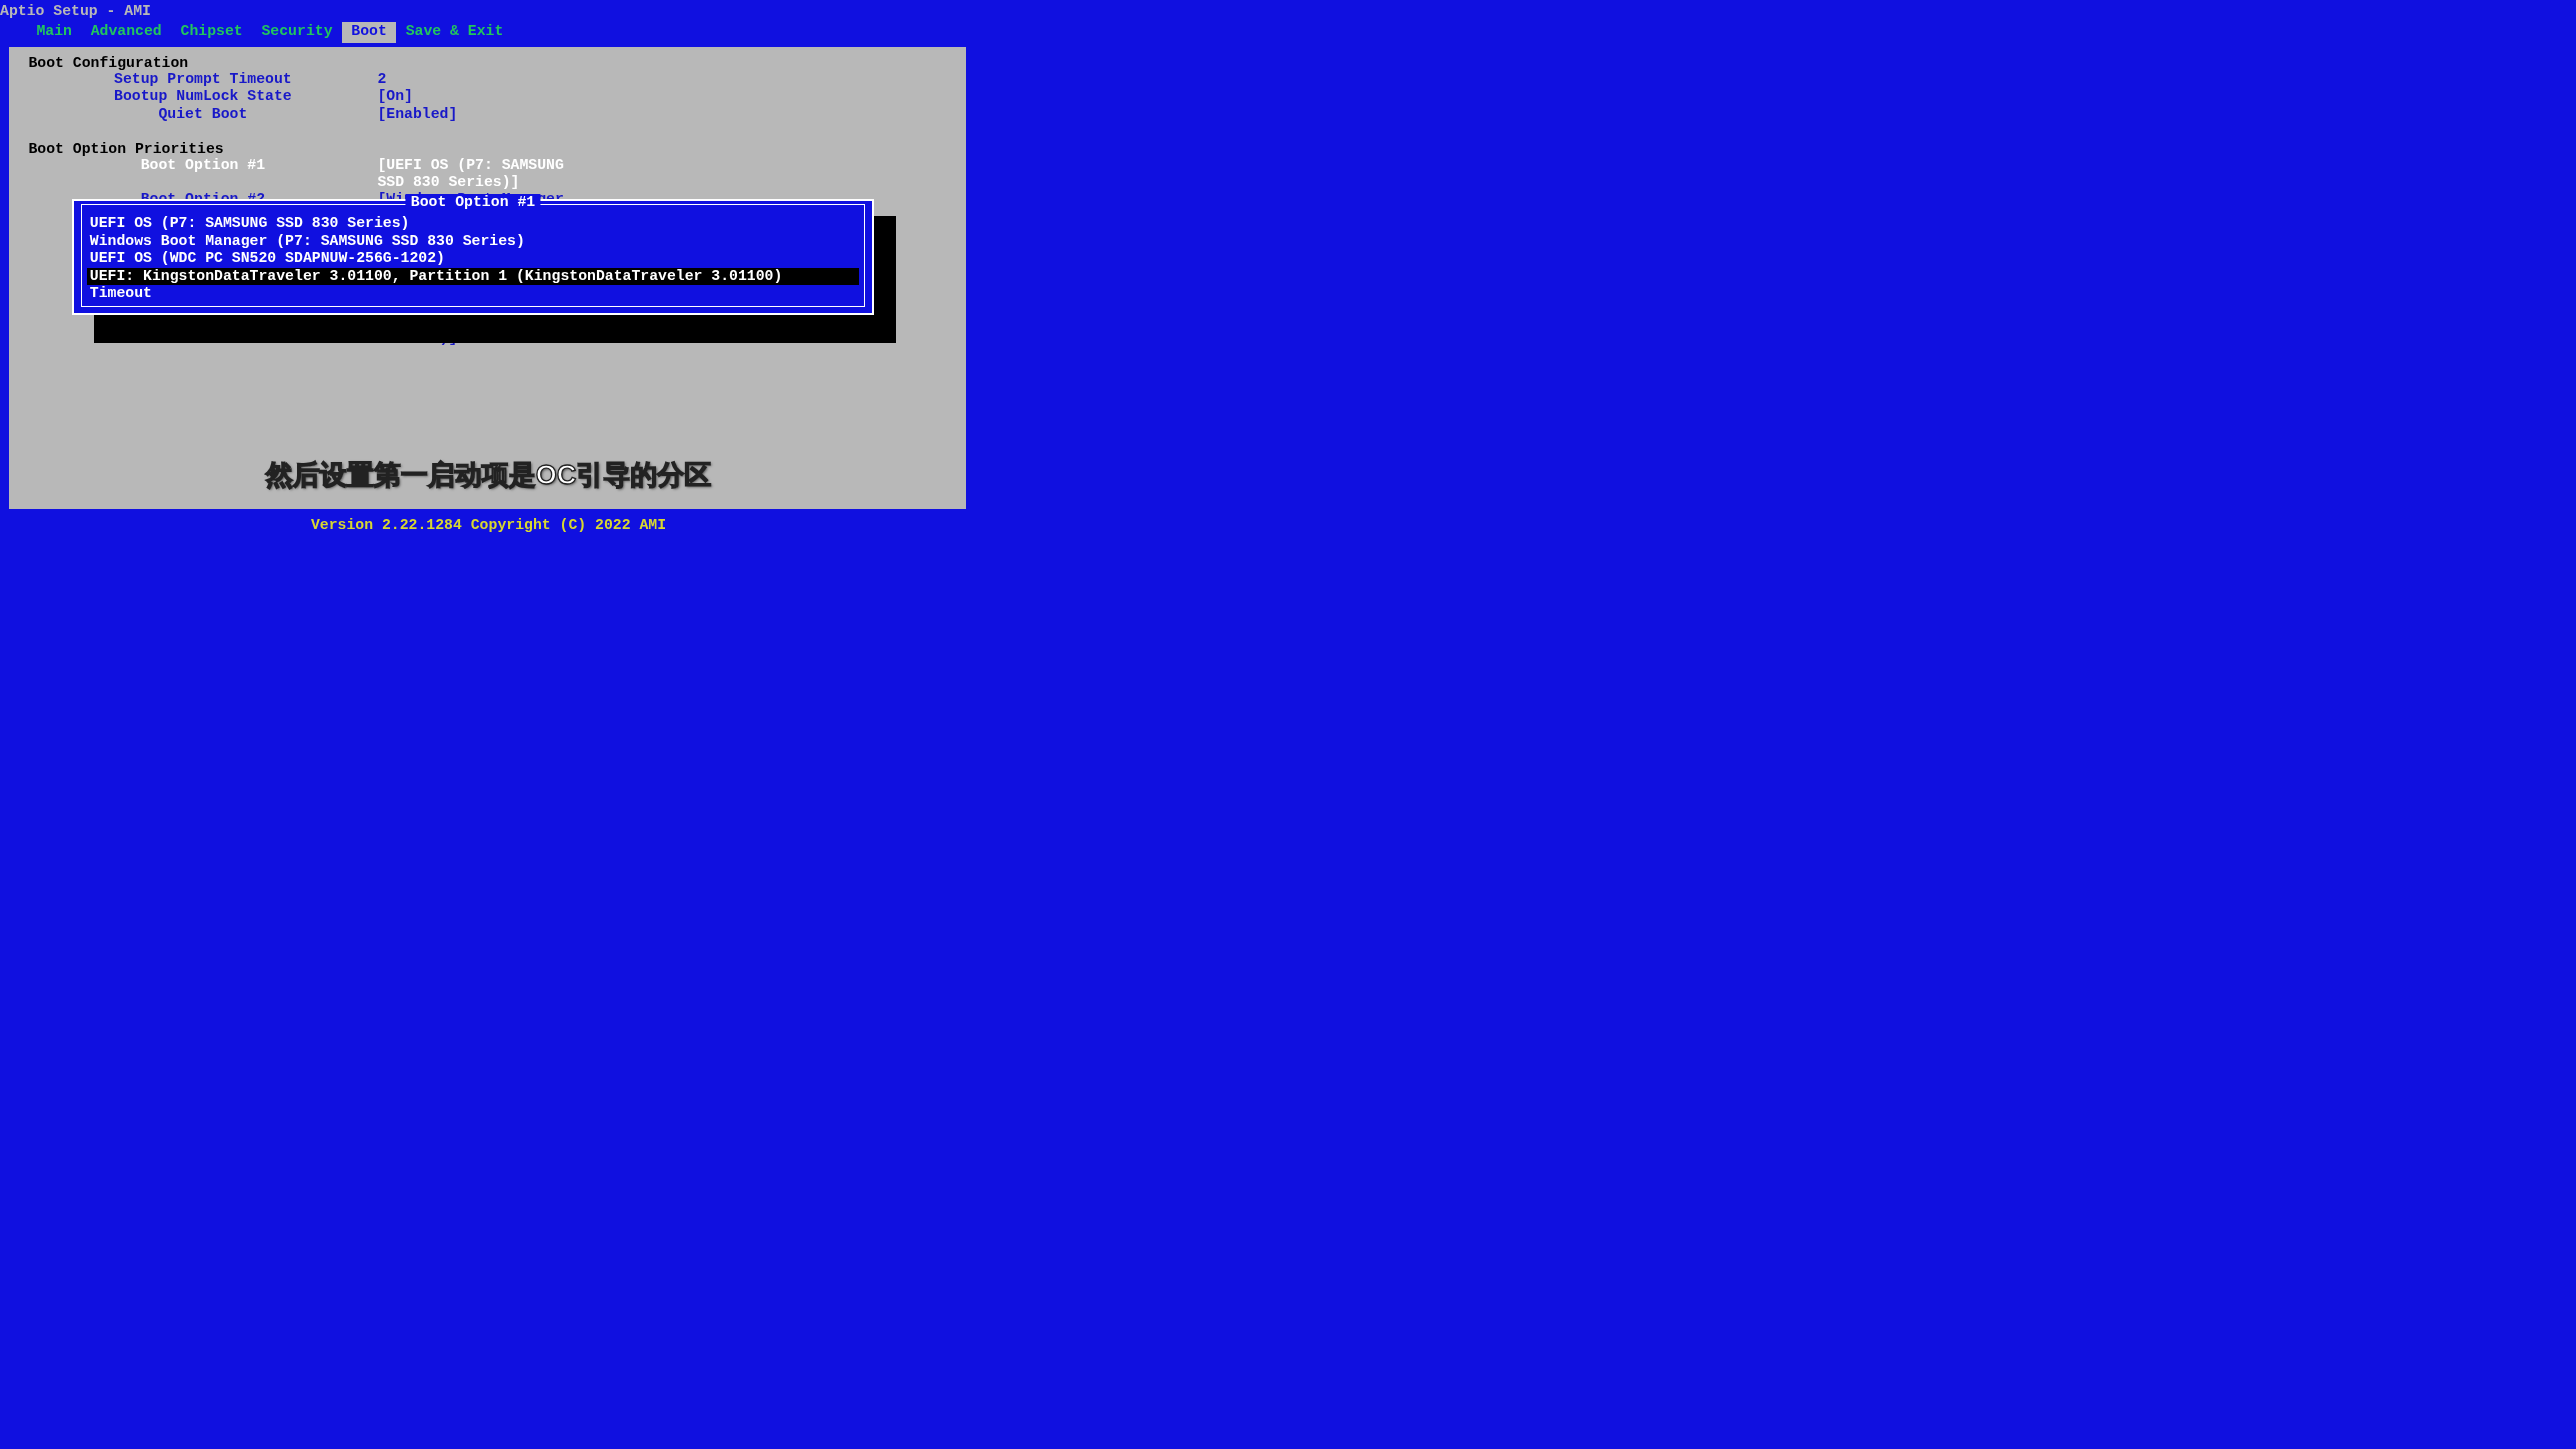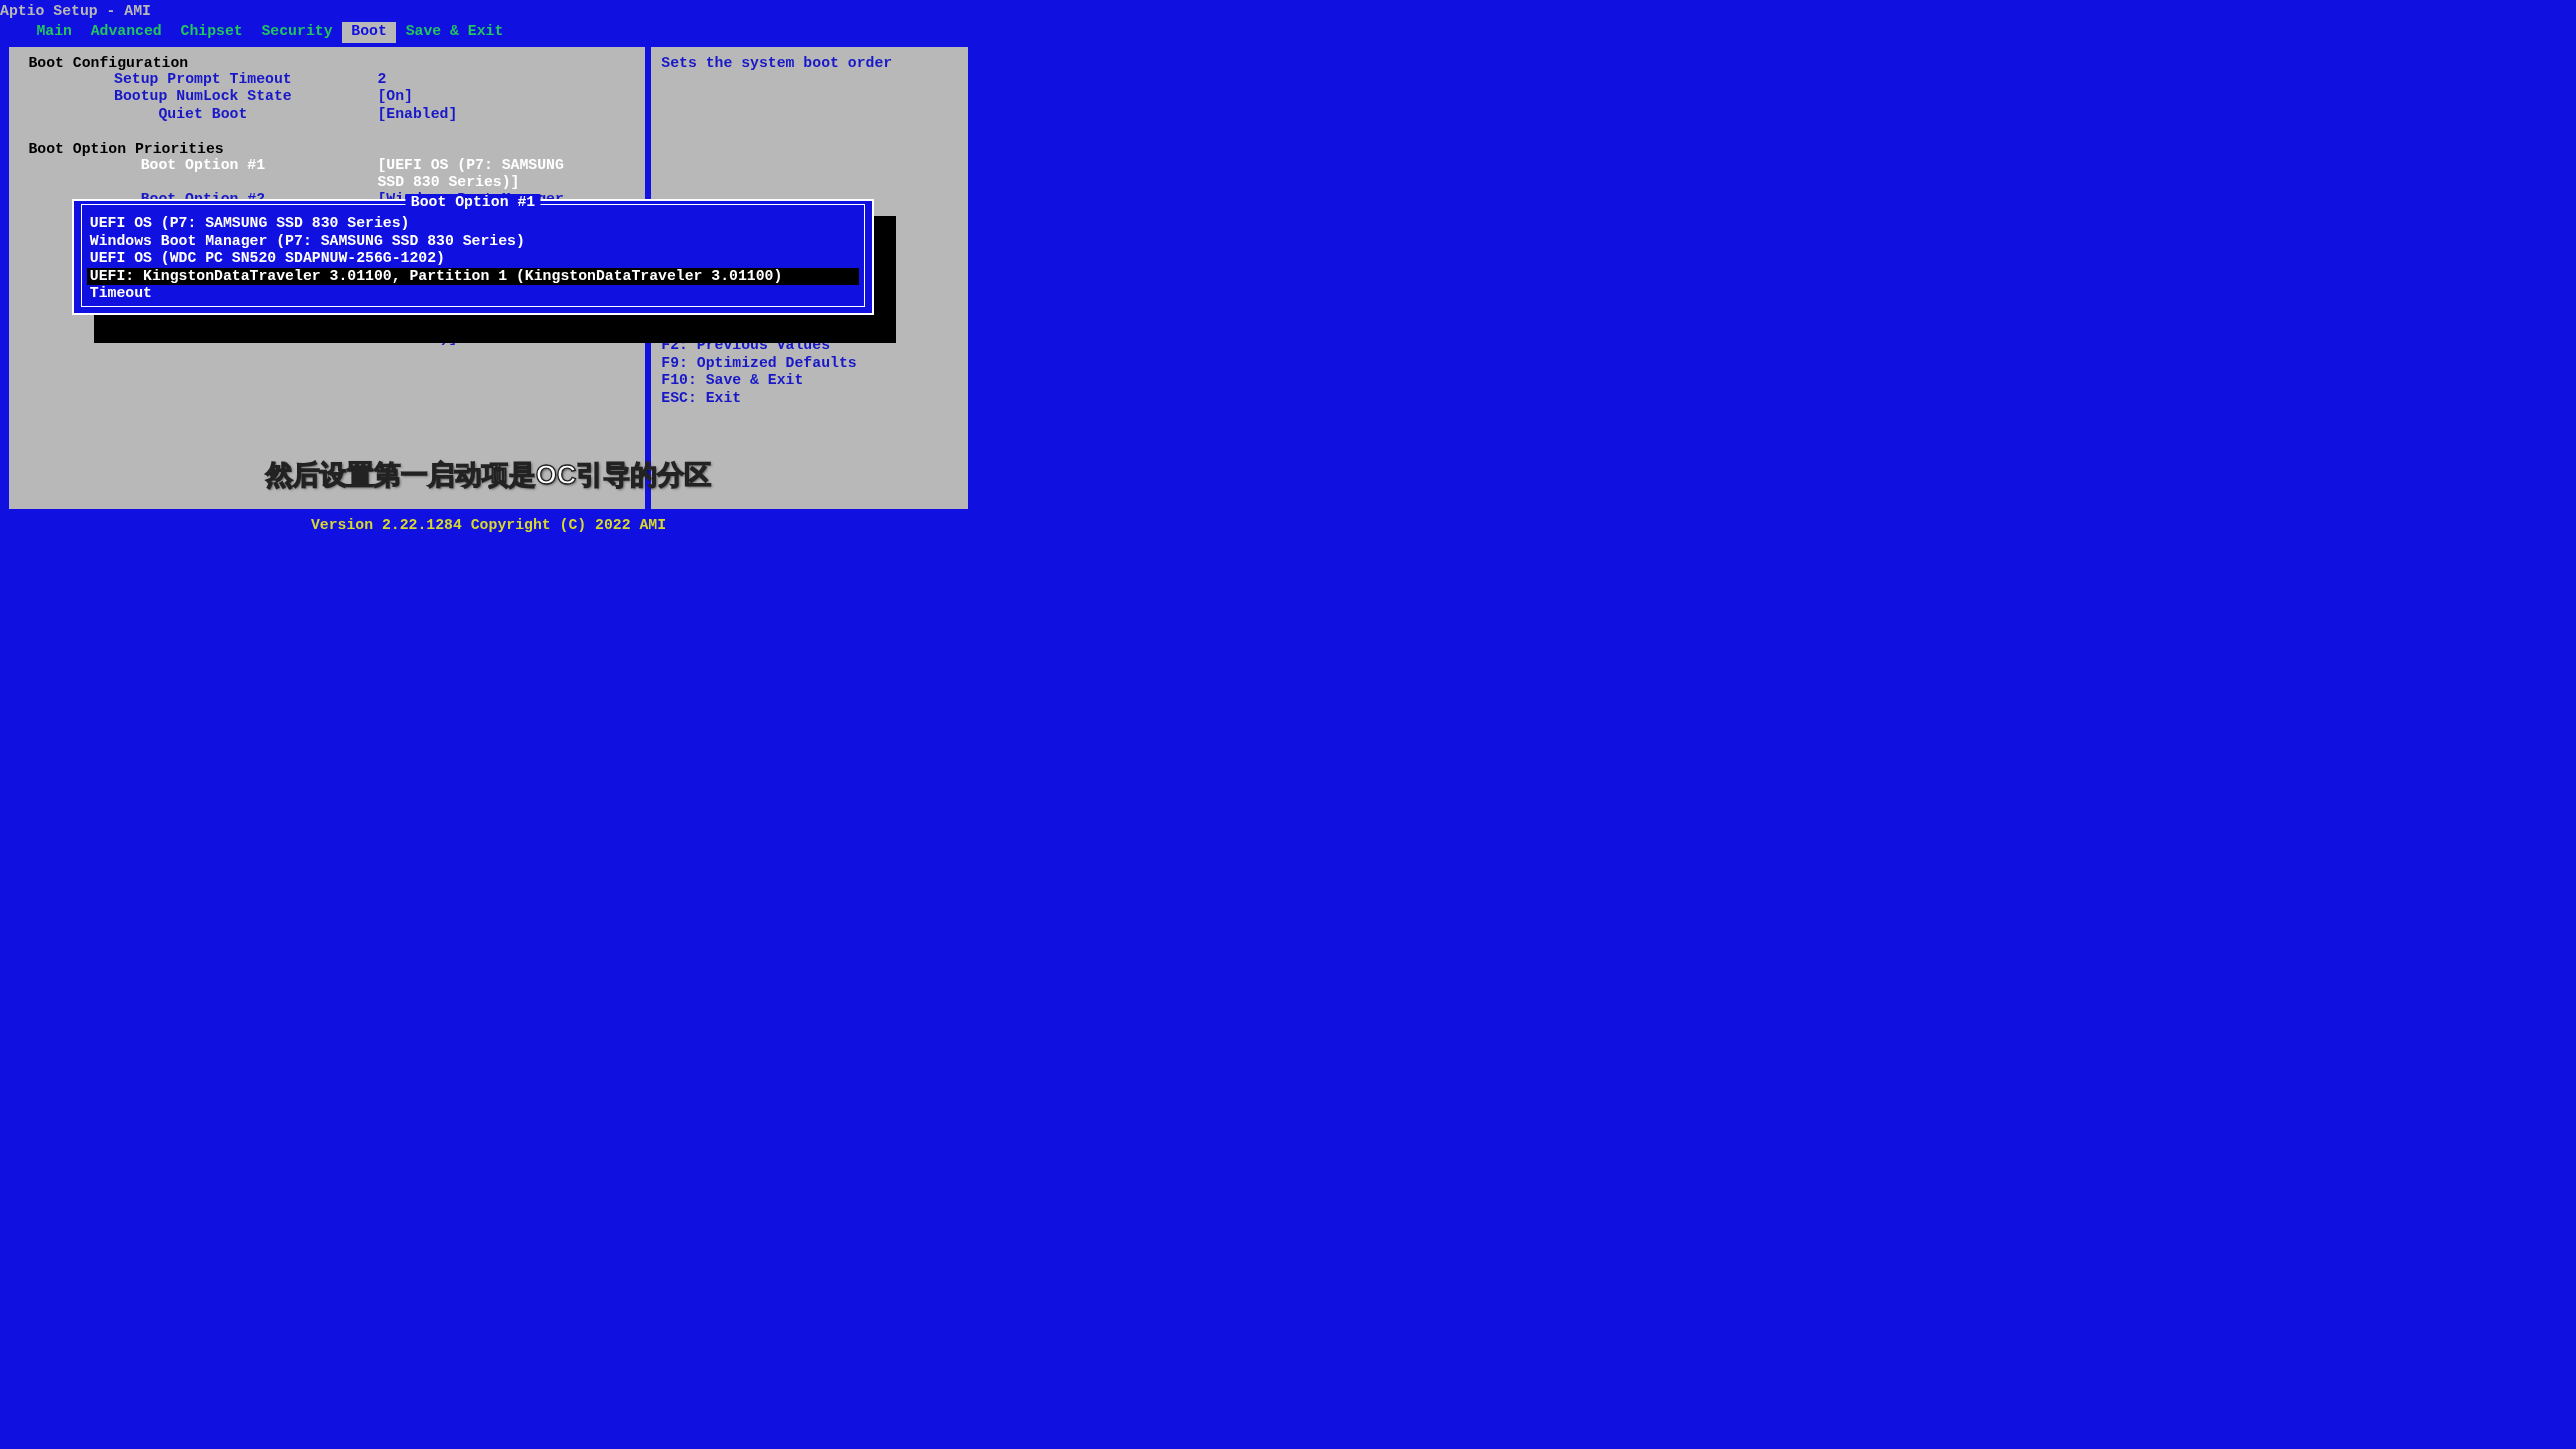--- a/index.html
+++ b/index.html
@@ -34,20 +34,21 @@
 }
 .menu-item.active {
   background: #b8b8b8;
   color: #1010e0;
 }
 .content-wrap {
   display: flex;
   margin: 0 5.4px 0 5.4px;
   height: 470px;
   border: 2px solid #1010e0;
+  flex-direction: column;
 }
 .left-pane {
   background: #b8b8b8;
   flex: 1;
   padding: 8px 19px;
   position: relative;
   border: 2px solid #1010e0;
   border-right: 4px solid #1010e0;
 }
 .right-pane {
@@ -182,30 +183,20 @@
     <div class="option-row">
       <div class="option-label">Boot O</div>
     </div>
     <div style="height:52px;"></div>
     <div class="option-row">
       <div class="option-label"></div>
       <div class="option-value">3.01100)]</div>
     </div>
   </div>
 
-  <div class="right-pane">
-    <div class="help-text">Sets the system boot order</div>
-    <div class="help-block">
-      <div class="help-line">F1: General Help</div>
-      <div class="help-line">F2: Previous Values</div>
-      <div class="help-line">F9: Optimized Defaults</div>
-      <div class="help-line">F10: Save &amp; Exit</div>
-      <div class="help-line">ESC: Exit</div>
-    </div>
-  </div>
 </div>
 
 <div class="footer">Version 2.22.1284 Copyright (C) 2022 AMI</div>
 
 <div class="popup-shadow"></div>
 <div class="popup">
   <div class="popup-inner-border">
     <div class="popup-title"> Boot Option #1 </div>
     <div class="popup-option">UEFI OS (P7: SAMSUNG SSD 830 Series)</div>
     <div class="popup-option">Windows Boot Manager (P7: SAMSUNG SSD 830 Series)</div>

